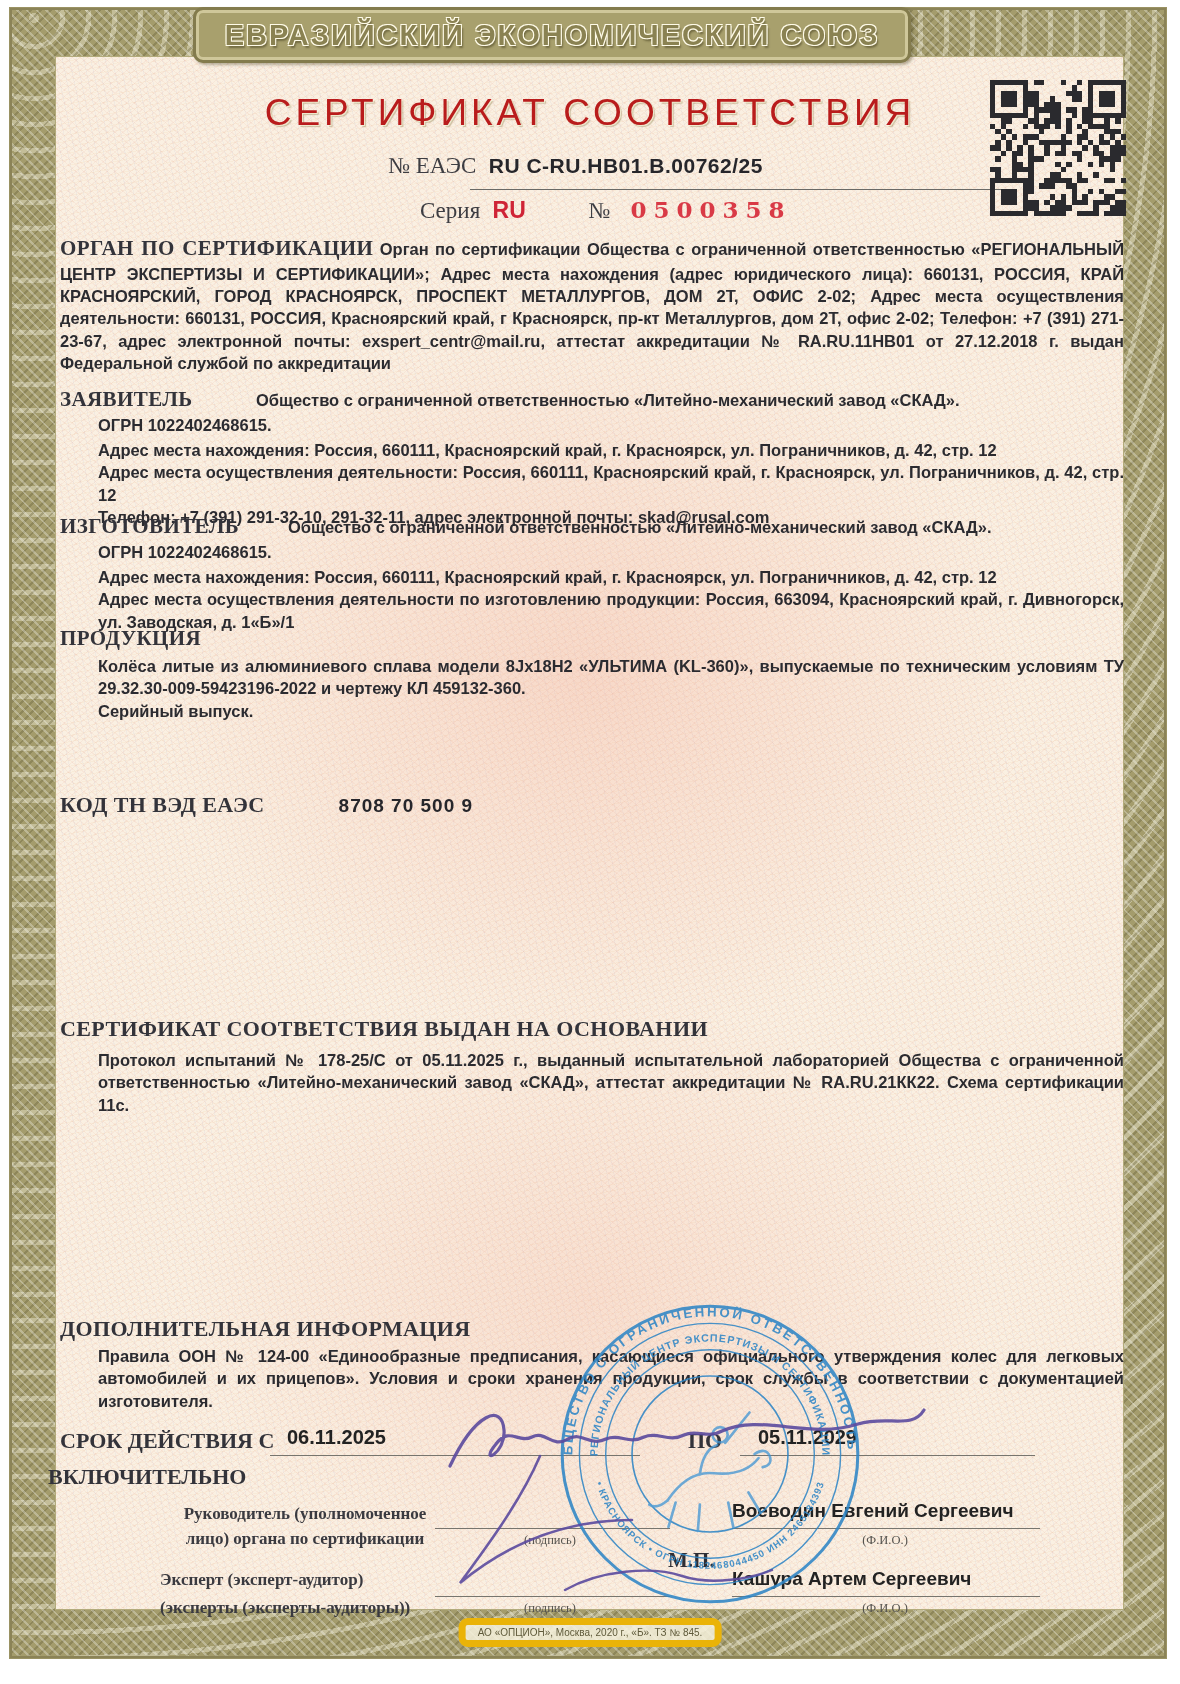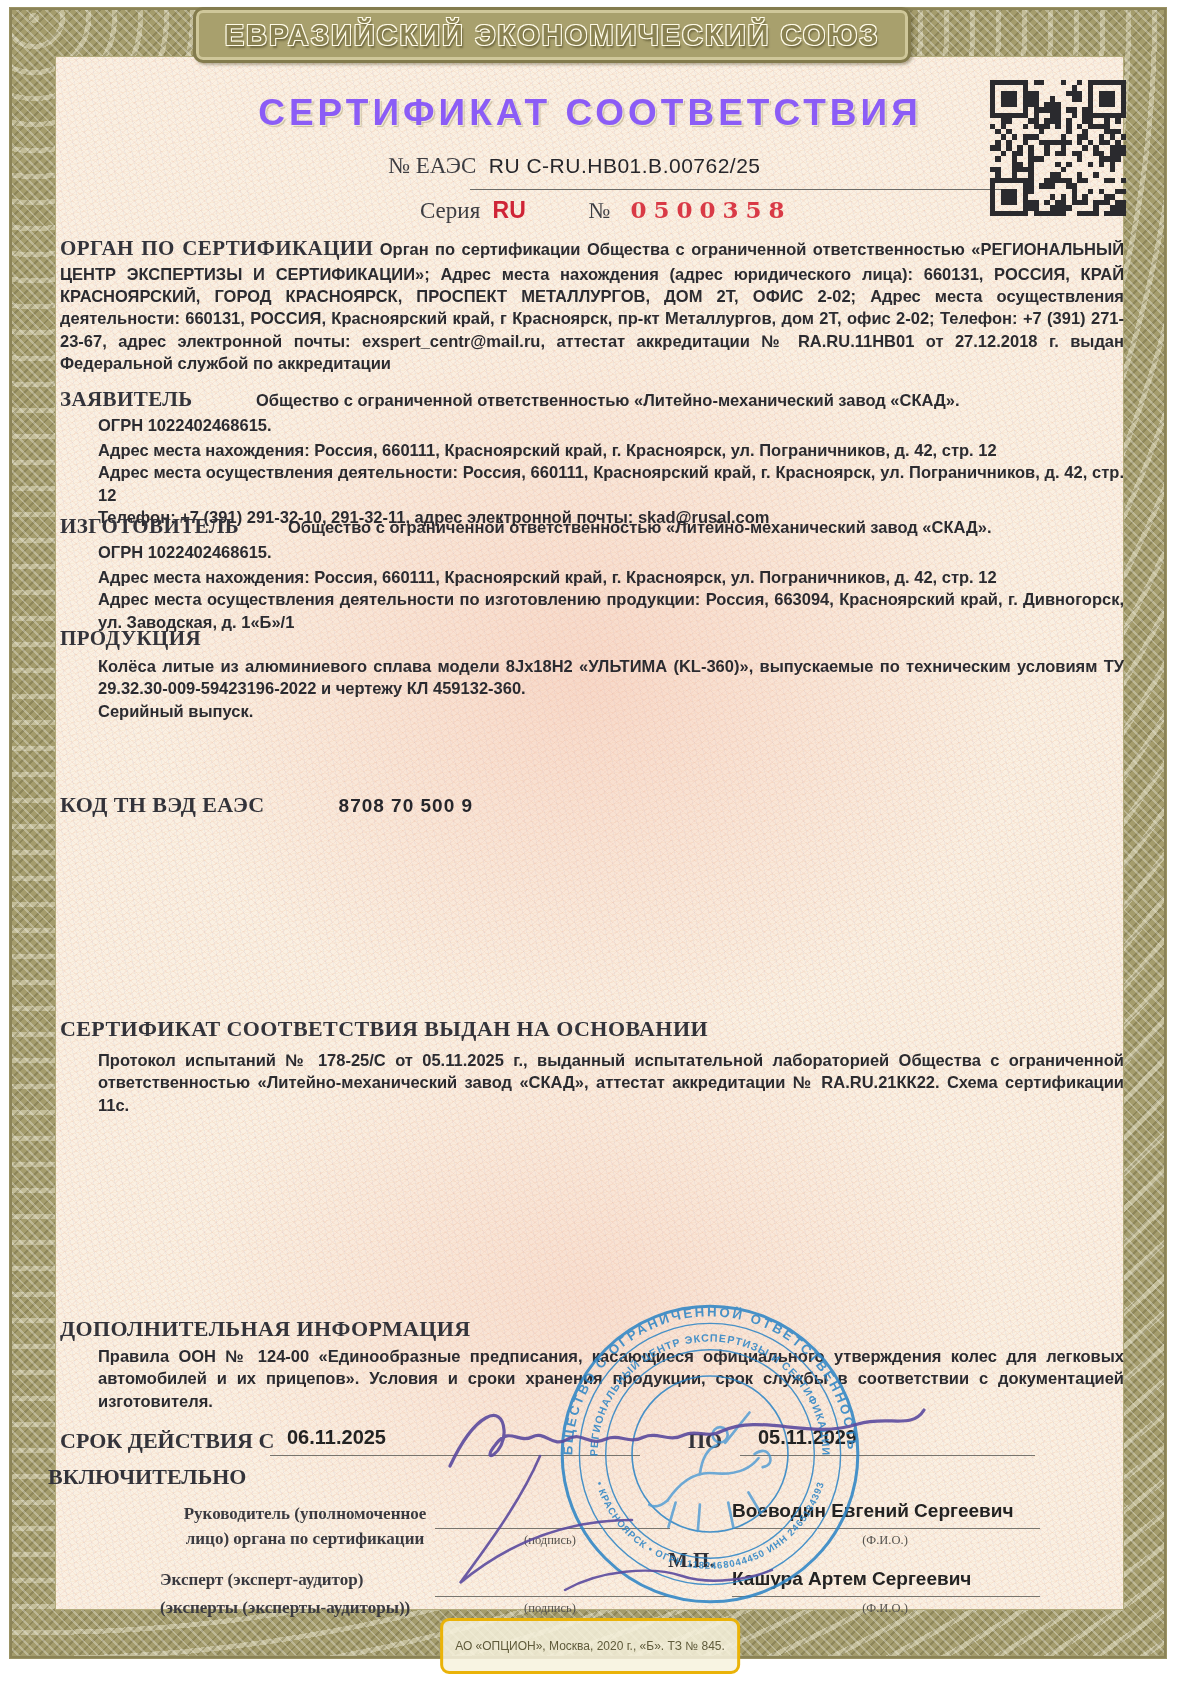--- a/index.html
+++ b/index.html
@@ -29,25 +29,25 @@
      box-shadow: inset 0 0 0 3px #cfc79a, 2px 2px 3px rgba(60,55,20,.35);
      display:flex;align-items:center;justify-content:center;}
   .banner span{font-weight:800;font-size:29px;letter-spacing:2px;color:#8a8252;
      text-shadow:-1px -1px 0 #fffbe8,1px -1px 0 #fffbe8,-1px 1px 0 #fffbe8,1px 1px 0 #fffbe8,2px 3px 2px rgba(50,45,15,.45);}
   .eac{position:absolute;left:118px;top:116px;width:150px;height:122px;z-index:3;
      border:2px solid rgba(175,155,115,.30);border-radius:10px;
      display:flex;align-items:center;justify-content:center;}
   .eac span{font-family:"DejaVu Sans",sans-serif;font-weight:800;font-size:78px;color:#45454b;
      letter-spacing:-4px;transform:scaleY(1.12) scaleX(.92);opacity:.92;}
   .title{position:absolute;left:0;top:92px;width:100%;text-align:center;z-index:3;
-     font-weight:700;font-size:37px;letter-spacing:4px;color:#8b5cf6;
+     font-weight:400;font-size:37px;letter-spacing:4px;color:#b91c1c;
      text-shadow:1px 1px 0 rgba(255,250,225,.7), 2px 2px 1px rgba(120,108,50,.35);}
   .numrow{position:absolute;left:388px;top:153px;z-index:3;}
   .numrow .lbl{font-family:"Liberation Serif",serif;font-size:23px;color:#3d3d42;}
-  .numrow .val{font-weight:400;font-size:21px;color:#26262b;letter-spacing:.5px;margin-left:8px;}
+  .numrow .val{font-weight:700;font-size:21px;color:#26262b;letter-spacing:.5px;margin-left:8px;}
   .numline{position:absolute;left:470px;top:189px;width:545px;border-bottom:1.5px solid #6a6a66;z-index:3;}
   .serrow{position:absolute;left:420px;top:196px;z-index:3;font-size:23px;}
   .serrow .ser-lbl{font-family:"Liberation Serif",serif;color:#3d3d42;}
   .serrow .ser-val{color:#cf2436;font-weight:700;margin-left:6px;margin-right:56px;}
   .serrow .no-lbl{font-family:"Liberation Serif",serif;color:#3d3d42;}
   .serrow .no-val{font-family:"DejaVu Serif",serif;color:#d93a46;font-weight:700;letter-spacing:7px;margin-left:14px;}
   .qr{position:absolute;left:990px;top:80px;width:136px;height:136px;z-index:3;}
   
   .sec{position:absolute;left:60px;width:1064px;z-index:3;color:#2b2b30;}
   .slabel{font-family:"Liberation Serif",serif;font-weight:700;font-size:21px;color:#33333a;letter-spacing:.4px;}
@@ -62,22 +62,22 @@
   .vlbl{font-family:"Liberation Serif",serif;font-weight:700;font-size:22px;color:#33333a;}
   .vdate{font-weight:700;font-size:20px;color:#222;}
   .uline{position:absolute;border-bottom:1.5px solid #77756e;z-index:3;}
   .cap{font-family:"Liberation Serif",serif;font-size:12.5px;color:#55534e;text-align:center;}
   .role{font-family:"Liberation Serif",serif;font-weight:700;font-size:17px;color:#3a3a40;line-height:1.45;text-align:center;}
   .fio{font-weight:700;font-size:19px;color:#222;}
   .mp{font-family:"Liberation Serif",serif;font-weight:700;font-size:21px;color:#2e2e34;}
   .stamp{position:absolute;left:548px;top:1292px;width:324px;height:324px;z-index:4;opacity:.88;}
   .sigs{position:absolute;left:420px;top:1368px;width:560px;height:260px;z-index:5;pointer-events:none;}
   .footer-pill{position:absolute;left:50%;top:1618px;transform:translateX(-50%);z-index:6;
-     background:rgba(247,242,221,.85);border:3px solid #eab308;border-radius:9px;padding:18px 12px;
-     font-size:12px;color:#5f5a3a;white-space:nowrap;}
+     background:rgba(247,242,221,.85);border:7px solid #eab308;border-radius:9px;padding:2px 12px;
+     font-size:10px;color:#5f5a3a;white-space:nowrap;}
 </style>
 </head>
 <body>
 
 <div class="page">
   <div class="border-frame"></div>
   <div class="inner"></div>
 
   <div class="banner">
     <span>ЕВРАЗИЙСКИЙ ЭКОНОМИЧЕСКИЙ СОЮЗ</span>

